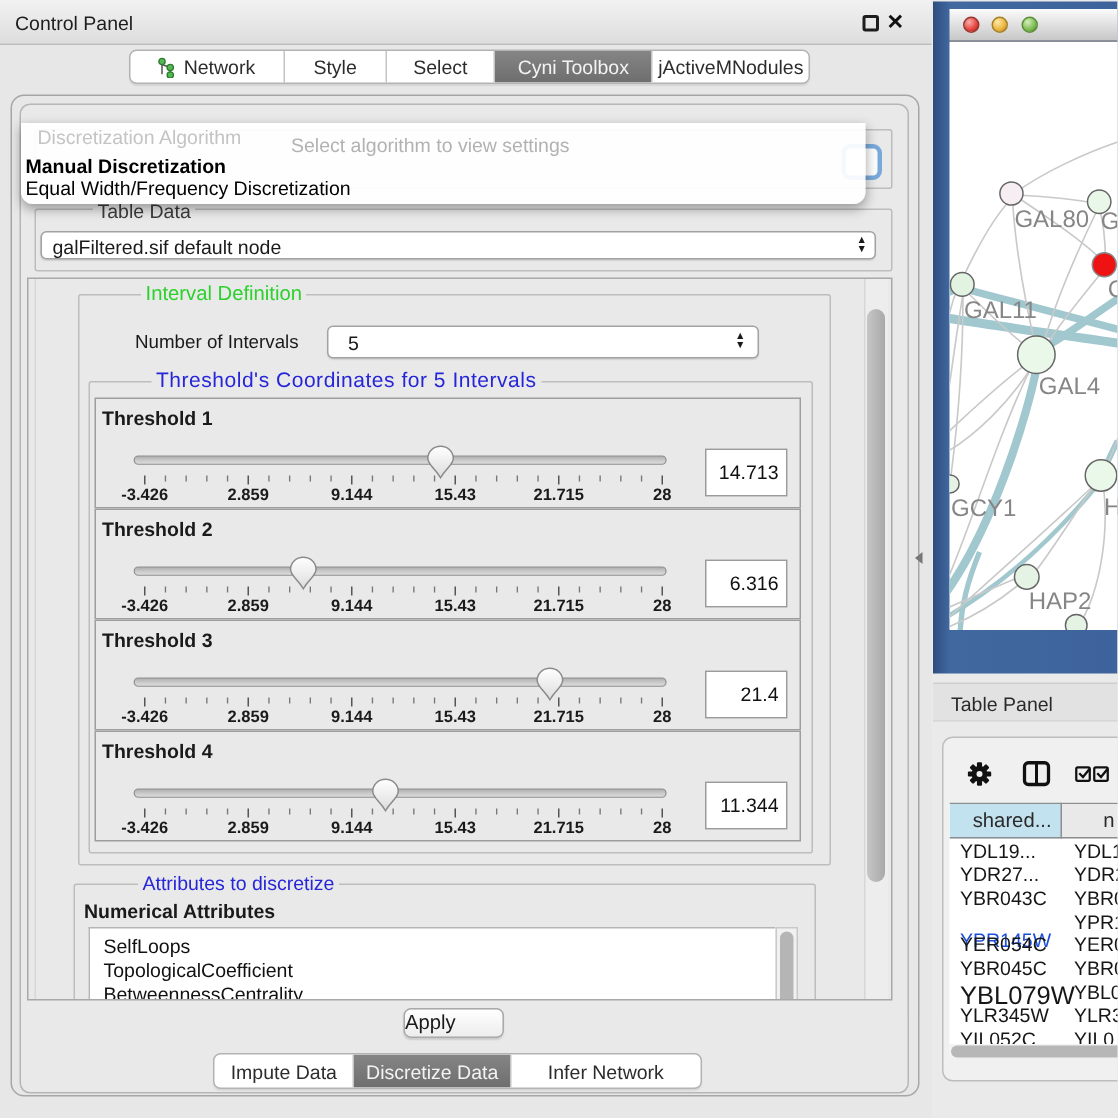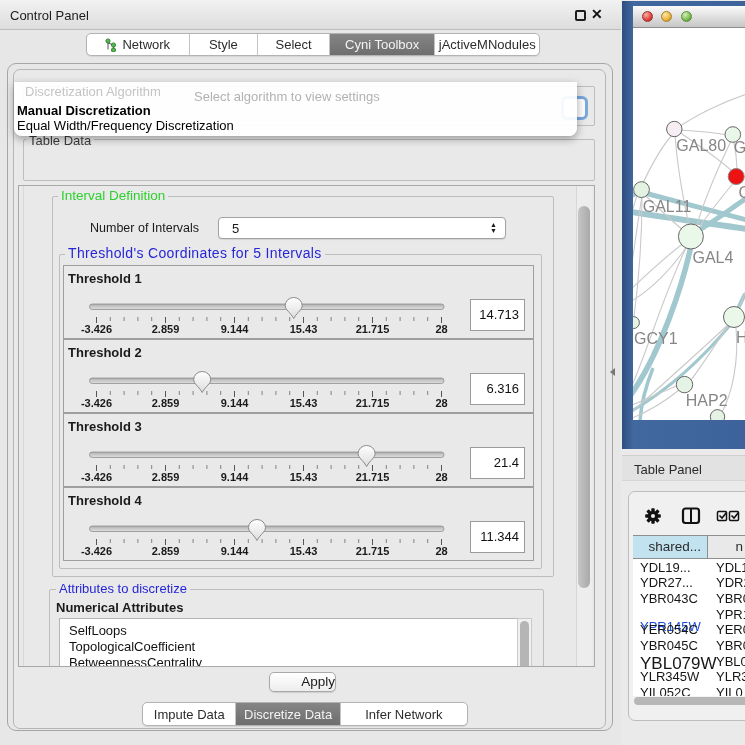--- a/index.html
+++ b/index.html
@@ -11,21 +11,21 @@
 #titlebar .t { position:absolute; left:10px; top:8px; font-size:13px; color:#1d1d1d; }
 #btnfloat { left:575px; top:10px; width:11px; height:11px; border:2px solid #1d1d1d; border-radius:2px; }
 #btnclose { left:591px; top:6px; font-size:14px; font-weight:bold; color:#111; }
 .pill { background:#fff; border:1px solid #b3b3b3; border-radius:5px; overflow:hidden; display:flex; box-shadow:0 1px 1px rgba(0,0,0,0.08); }
 #toptabs { left:86px; top:33px; width:454px; height:23px; }
 .pill .seg { height:100%; display:flex; align-items:center; justify-content:center; font-size:13px; color:#2c2c2c; border-right:1px solid #c4c4c4; }
 .pill .seg:last-child { border-right:none; }
 .pill .sel { background:linear-gradient(#858585,#6e6e6e); color:#f3f3f3; }
 #outer { left:13px; top:69px; width:593px; height:660px; background:#e9e9e9; border:1px solid #b6b6b6; border-radius:7px; }
 .group { position:absolute; border:1px solid #bdbdbd; border-radius:2px; }
-.gtitle { position:absolute; background:#e9e9e9; padding:0 3px; font-size:13px; color:#3c3c3c; line-height:13px; white-space:nowrap; }
+.gtitle { position:absolute; background:#e9e9e9; padding:0 3px; font-size:13px; color:#3c3c3c; line-height:13px; white-space:nowrap;margin-left:36px; }
 .combo { position:absolute; background:#fff; border:1px solid #a2a2a2; border-radius:4px; font-size:13px; color:#1a1a1a; box-shadow:0 1px 1px rgba(0,0,0,0.10); }
 .combo .tx { position:absolute; left:7px; top:2px; }
 .arrows { position:absolute; font-size:7px; color:#1a1a1a; line-height:6px; text-align:center; letter-spacing:0; }
 #scrollp { left:4px; top:115px; width:577px; height:482px; border:1px solid #a8a8a8; background:#e9e9e9; overflow:hidden; }
 .thbox { position:absolute; left:44px; width:471px; height:74px; border:1px solid #9e9e9e; background:#e9e9e9; }
 .thbox .lbl { position:absolute; left:4px; top:5px; font-size:13px; font-weight:bold; color:#1a1a1a; }
 .vfield { position:absolute; left:406px; top:33px; width:55px; height:32px; background:#fff; border:1px solid #9b9b9b; font-size:13px; color:#111; text-align:right; line-height:30px; padding-right:5px; }
 #mainsb { left:559px; top:20px; width:12px; height:382px; background:linear-gradient(90deg,#c6c6c6,#a9a9a9); border-radius:6px; }
 #mainsbtrack { left:557px; top:0px; width:16px; height:482px; background:#ededed; border-left:1px solid #d7d7d7; }
 #popup { left:14px; top:82px; width:563px; height:53.5px; background:rgba(255,255,255,0.93); border-radius:0 0 8px 8px; box-shadow:0 3px 8px rgba(0,0,0,0.35);text-align:center; }
@@ -61,20 +61,24 @@
 <div class="seg" style="width:72px;text-align:center;">Select</div>
 <div class="seg sel" style="width:106px;text-align:center;">Cyni Toolbox</div>
 <div class="seg" style="width:104px;">jActiveMNodules</div>
 </div>
 <div class="abs" style="left:7px; top:63px; width:606px; height:668px; border:1.5px solid #a6a6a6; border-radius:9px;"></div>
 <div class="abs" id="outer">
 <div class="group" style="left:9px; top:16px; width:572px; height:40px;"></div>
 <div class="abs" style="left:547px; top:26px; width:27px; height:24px; border:3px solid #79a9da; border-radius:6px; background:#fdfdfd;"></div>
 <div class="group" style="left:9px; top:69px; width:572px; height:42px;"></div>
 <div class="gtitle" style="left:12px; top:64px;">Table Data</div>
+<div class="combo" style="left:13px; top:84px; width:557px; height:19px;">
+        <span class="tx">galFiltered.sif default node</span>
+        <span class="arrows" style="right:5px; top:3px;">▲<br>▼</span>
+      </div>
 <div class="abs" id="scrollp">
 <div class="abs" style="left:3.5px; top:0; width:1px; height:482px; background:#d8d8d8;"></div>
 <svg width="0" height="0">
           <defs>
             <linearGradient id="trk" x1="0" y1="0" x2="0" y2="1">
               <stop offset="0" stop-color="#ababab"></stop>
               <stop offset="0.5" stop-color="#c9c9c9"></stop>
               <stop offset="1" stop-color="#dedede"></stop>
             </linearGradient>
             <linearGradient id="thm" x1="0" y1="0" x2="0" y2="1">
@@ -267,21 +271,21 @@
           <div style="position:absolute; left:9px; top:4px; font-size:13px; color:#111;">SelfLoops</div>
           <div style="position:absolute; left:9px; top:20px; font-size:13px; color:#111;">TopologicalCoefficient</div>
           <div style="position:absolute; left:9px; top:36px; font-size:13px; color:#111;">BetweennessCentrality</div>
         </div>
 <div class="abs" style="left:498px; top:432px; width:15px; height:50px; background:#f1f1f1; border:1px solid #c9c9c9;"></div>
 <div class="abs" style="left:500.5px; top:435px; width:9px; height:50px; background:#b5b5b5; border-radius:5px 5px 0 0;"></div>
 <div class="abs" id="mainsbtrack"></div>
 <div class="abs" id="mainsb"></div>
 </div>
 </div>
-<div class="abs" style="left:269px; top:672px; width:67px; height:20px; background:linear-gradient(#ffffff,#ededed); border:1px solid #a9a9a9; border-radius:5px; font-size:13.5px; color:#1a1a1a; text-align:right; line-height:18px; box-shadow:0 1px 1px rgba(0,0,0,0.12);">Apply</div>
+<div class="abs" style="left:269px; top:672px; width:67px; height:20px; background:linear-gradient(#ffffff,#ededed); border:1px solid #a9a9a9; border-radius:5px; font-size:13.5px; color:#1a1a1a; text-align:left; line-height:18px; box-shadow:0 1px 1px rgba(0,0,0,0.12);">Apply</div>
 <div class="abs pill" id="bottabs" style="left:142px; top:702px; width:326px; height:24px;">
 <div class="seg" style="width:94px;">Impute Data</div>
 <div class="seg sel" style="width:105px;">Discretize Data</div>
 <div class="seg" style="width:127px;">Infer Network</div>
 </div>
 <svg class="abs" style="left:609px; top:367px;" width="7" height="10" viewBox="0 0 7 10">
       <path d="M6,1 L1,5 L6,9 z" fill="#777"></path>
     </svg>
 </div>
 <div class="abs" id="popup">

